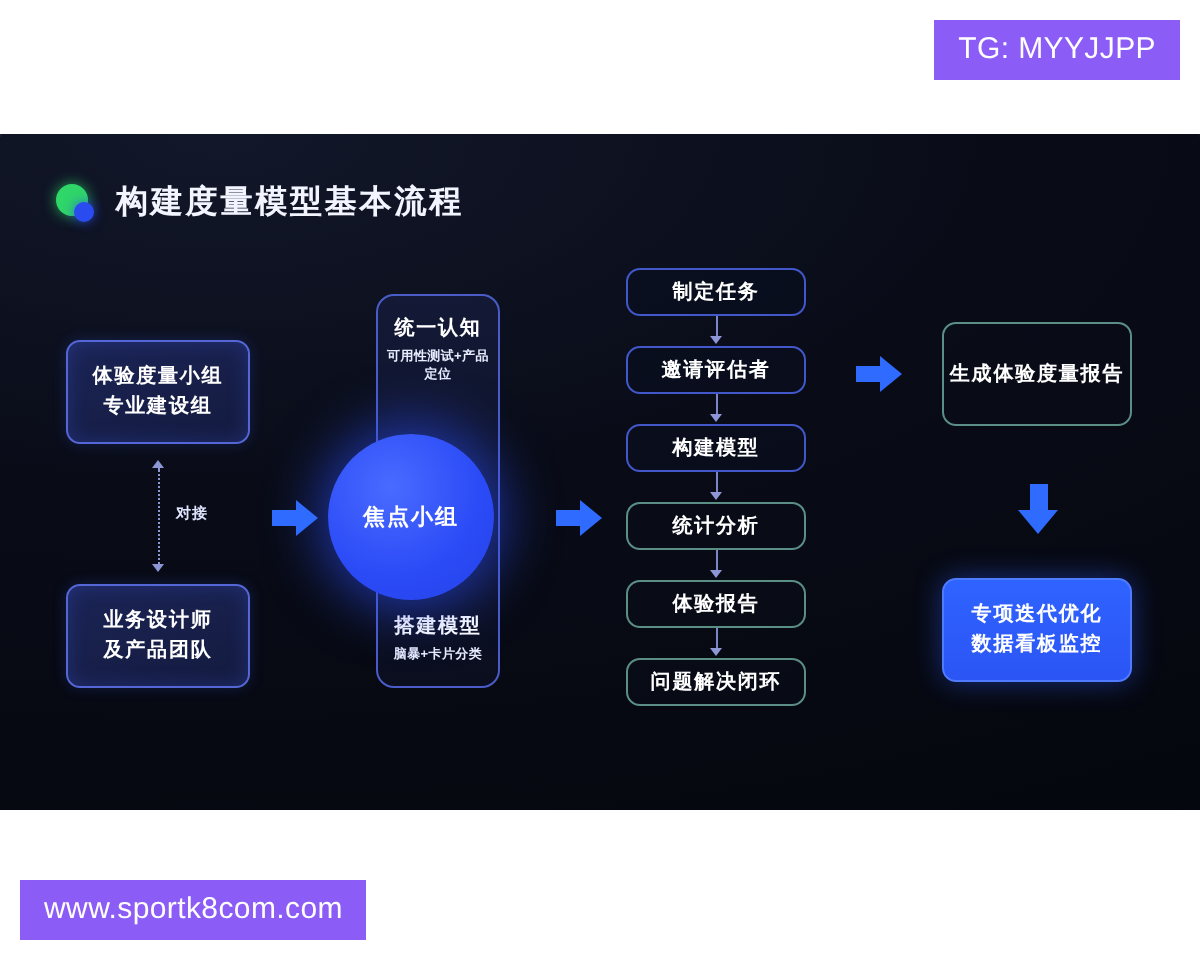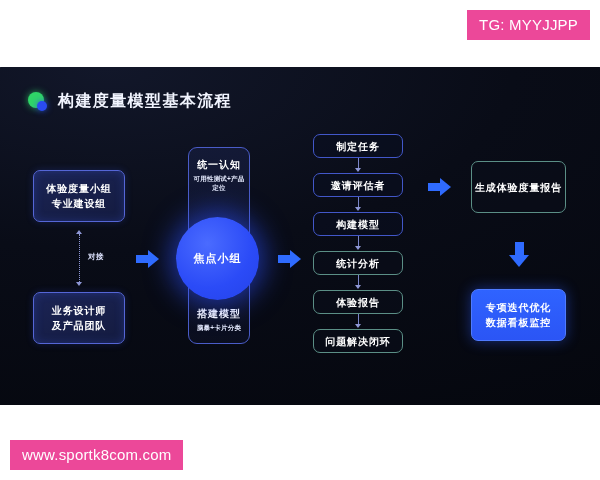--- a/index.html
+++ b/index.html
@@ -12,21 +12,21 @@
     width: 600px;
     height: 480px;
     position: relative;
     overflow: hidden;
     font-family: "Liberation Sans", "DejaVu Sans", sans-serif;
   }
 
   
   .wm {
     position: absolute;
-    background: #ec4899;
+    background: #8b5cf6;
     color: #ffffff;
     font-size: 15px;
     line-height: 1;
     letter-spacing: .2px;
     display: flex;
     align-items: center;
     justify-content: center;
     white-space: nowrap;
   }
   #wm-top {
@@ -298,21 +298,21 @@
     <span class="tall-block">
       <span class="l1">统一认知</span>
       <span class="sub">可用性测试+产品定位</span>
     </span>
     <span class="tall-block">
       <span class="l1">搭建模型</span>
       <span class="sub">脑暴+卡片分类</span>
     </span>
   </div>
 
-  <div id="focus-circle" style="left:176px; top:150px;">
+  <div id="focus-circle" style="left:164px; top:150px;">
     <span>焦点小组</span>
   </div>
 
   <div class="arrow-right" style="left:278px; top:183px;">
     <span class="shaft"></span>
     <span class="head"></span>
   </div>
 
   <div class="node box-blue-outline" style="left:313px; top:67px; width:90px; height:24px;">
     <span class="l1">制定任务</span>

